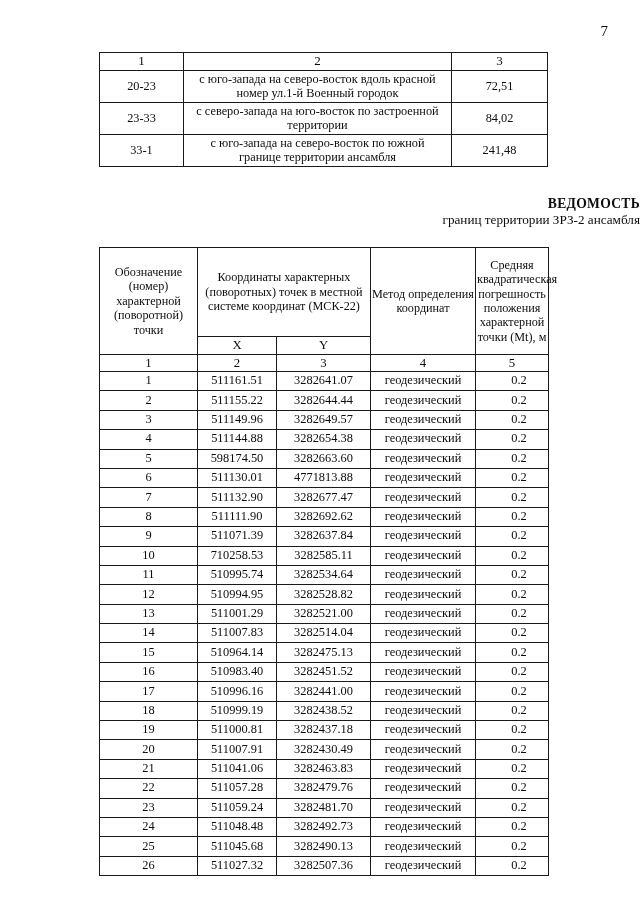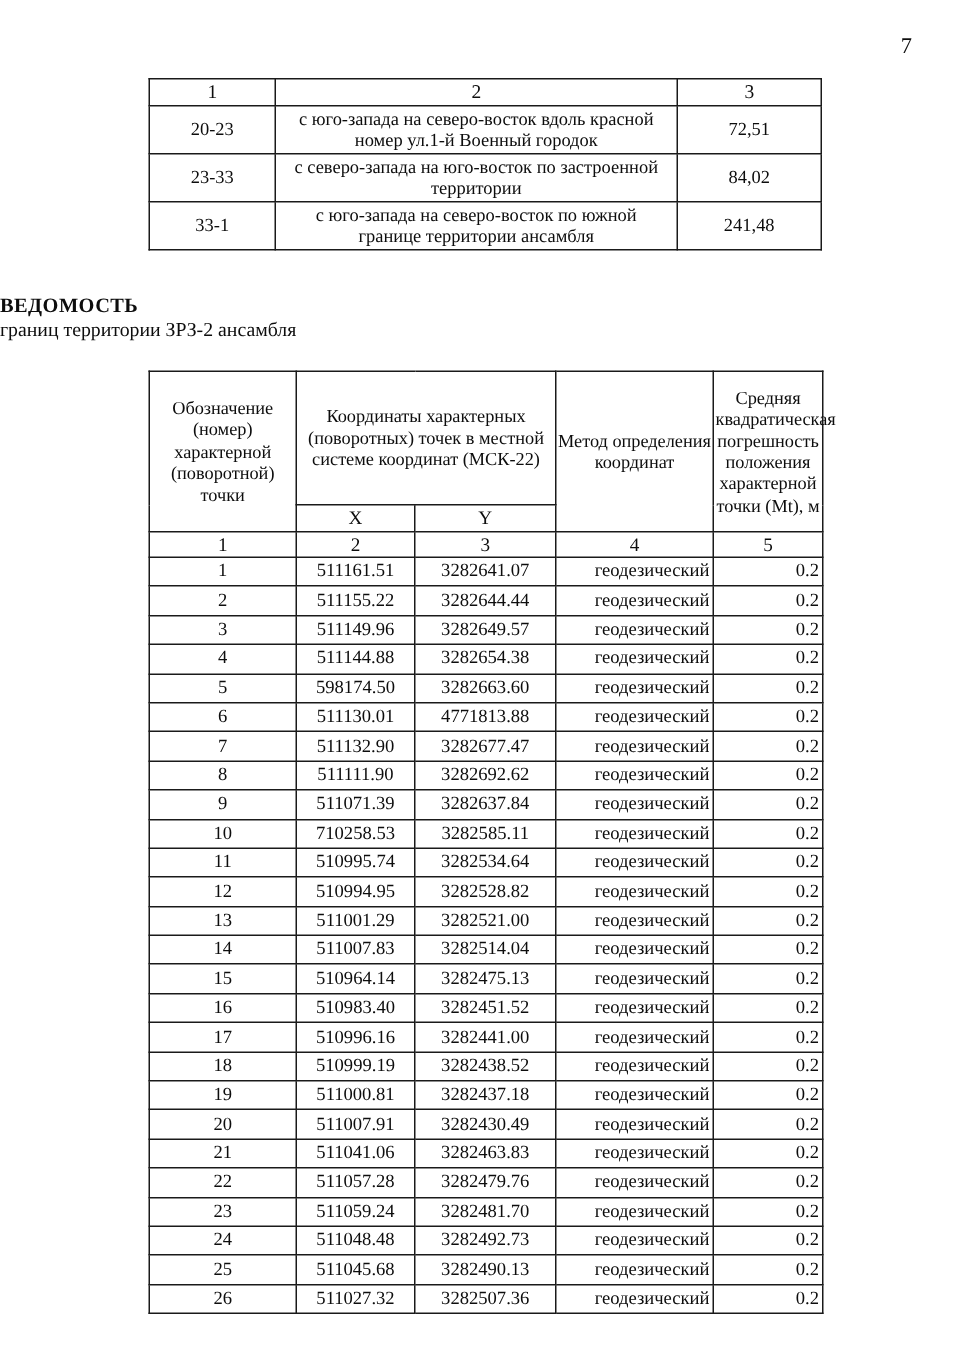--- a/index.html
+++ b/index.html
@@ -78,21 +78,21 @@
     padding-left: 5px;
     padding-right: 5px;
   }
 
   
   .vedomost-block {
     position: absolute;
     left: 0;
     top: 196px;
     width: 640px;
-    text-align: left;
+    text-align: right;
     font-family: "Liberation Serif", serif;
     line-height: 1.18;
   }
   .vedomost-block .t1 {
     font-size: 13.6px;
     font-weight: bold;
     letter-spacing: 0.3px;
   }
   .vedomost-block .t2,
   .vedomost-block .t3 {
@@ -122,26 +122,25 @@
   }
   table.table-main tr.head-main th { height: 86px; }
   table.table-main tr.head-xy th   { height: 17px; font-size: 12.8px; }
   table.table-main tr.numbering td { height: 16px; font-size: 12.8px; }
 
   table.table-main tr.data td {
     height: 18.4px;
     font-size: 12.4px;
   }
   table.table-main td.mt-cell {
-    text-align: right;
+    text-align: center;
     padding-left: 16px;
   }
   table.table-main td.method-cell {
     font-size: 12.1px;
-    text-align: right;
   }
   table.table-main td.coord-cell {
     font-size: 12.4px;
   }
 </style>
 </head>
 <body>
 
 <div class="page">
 

